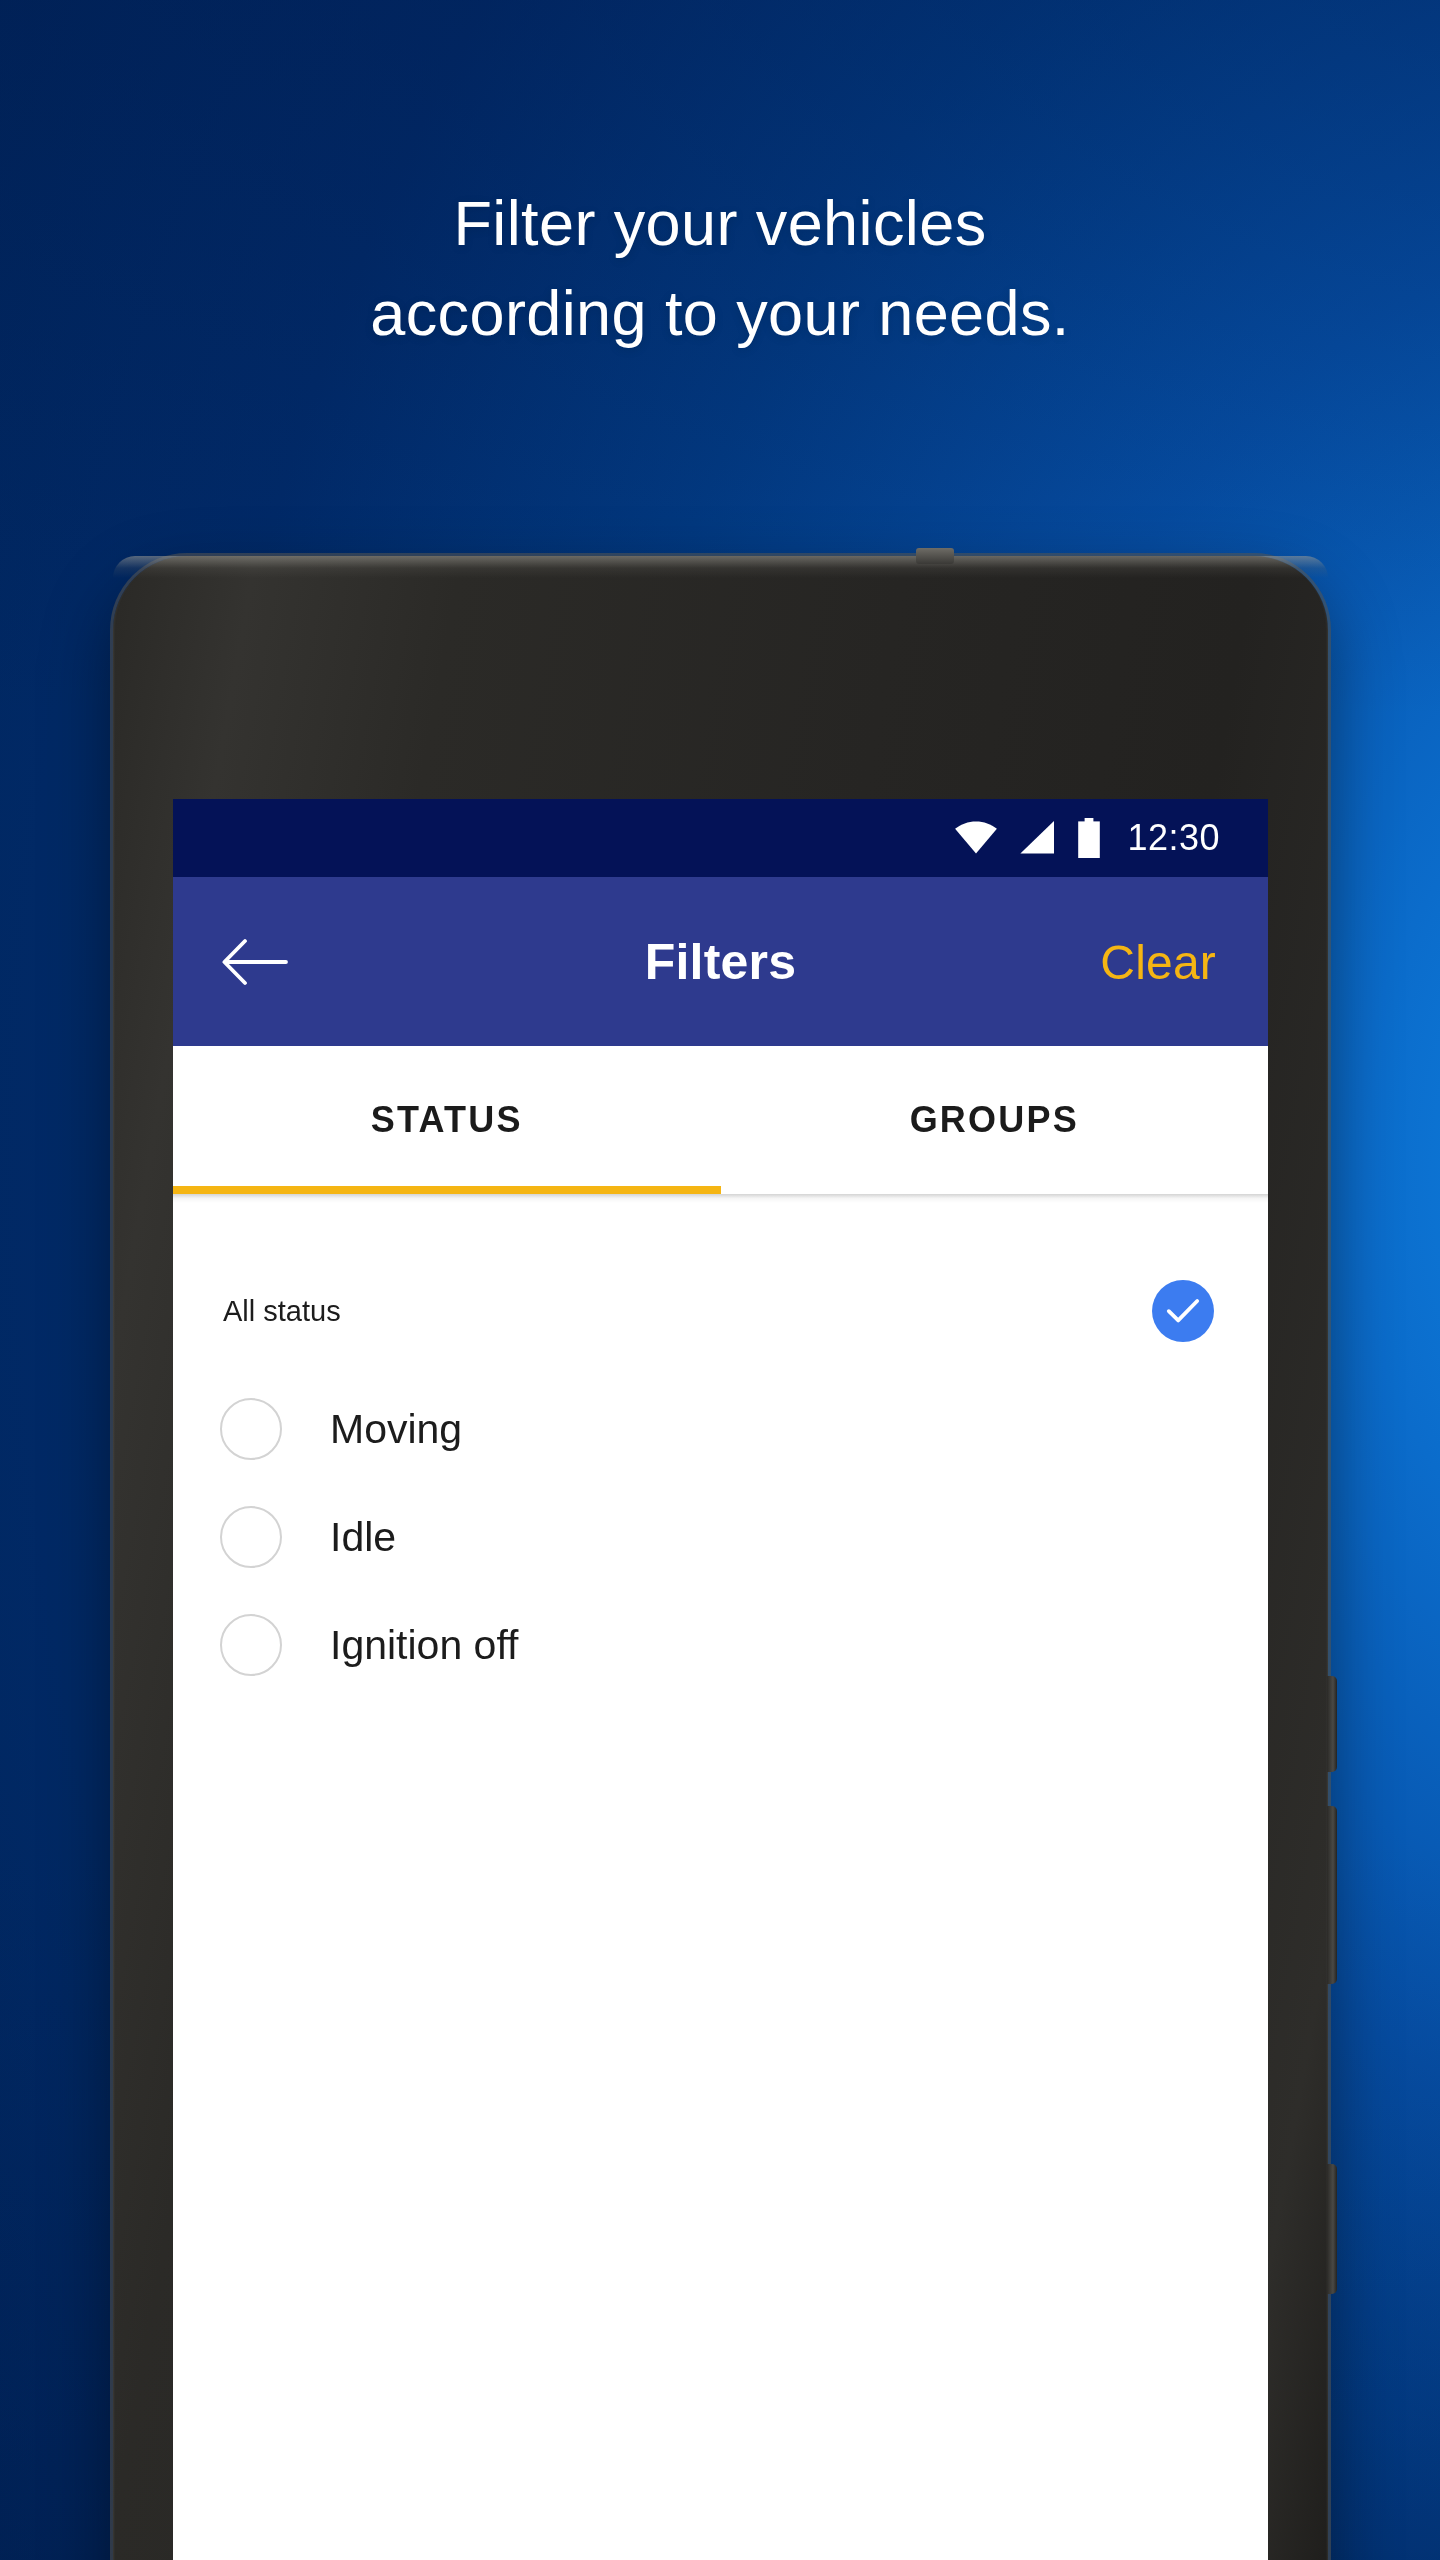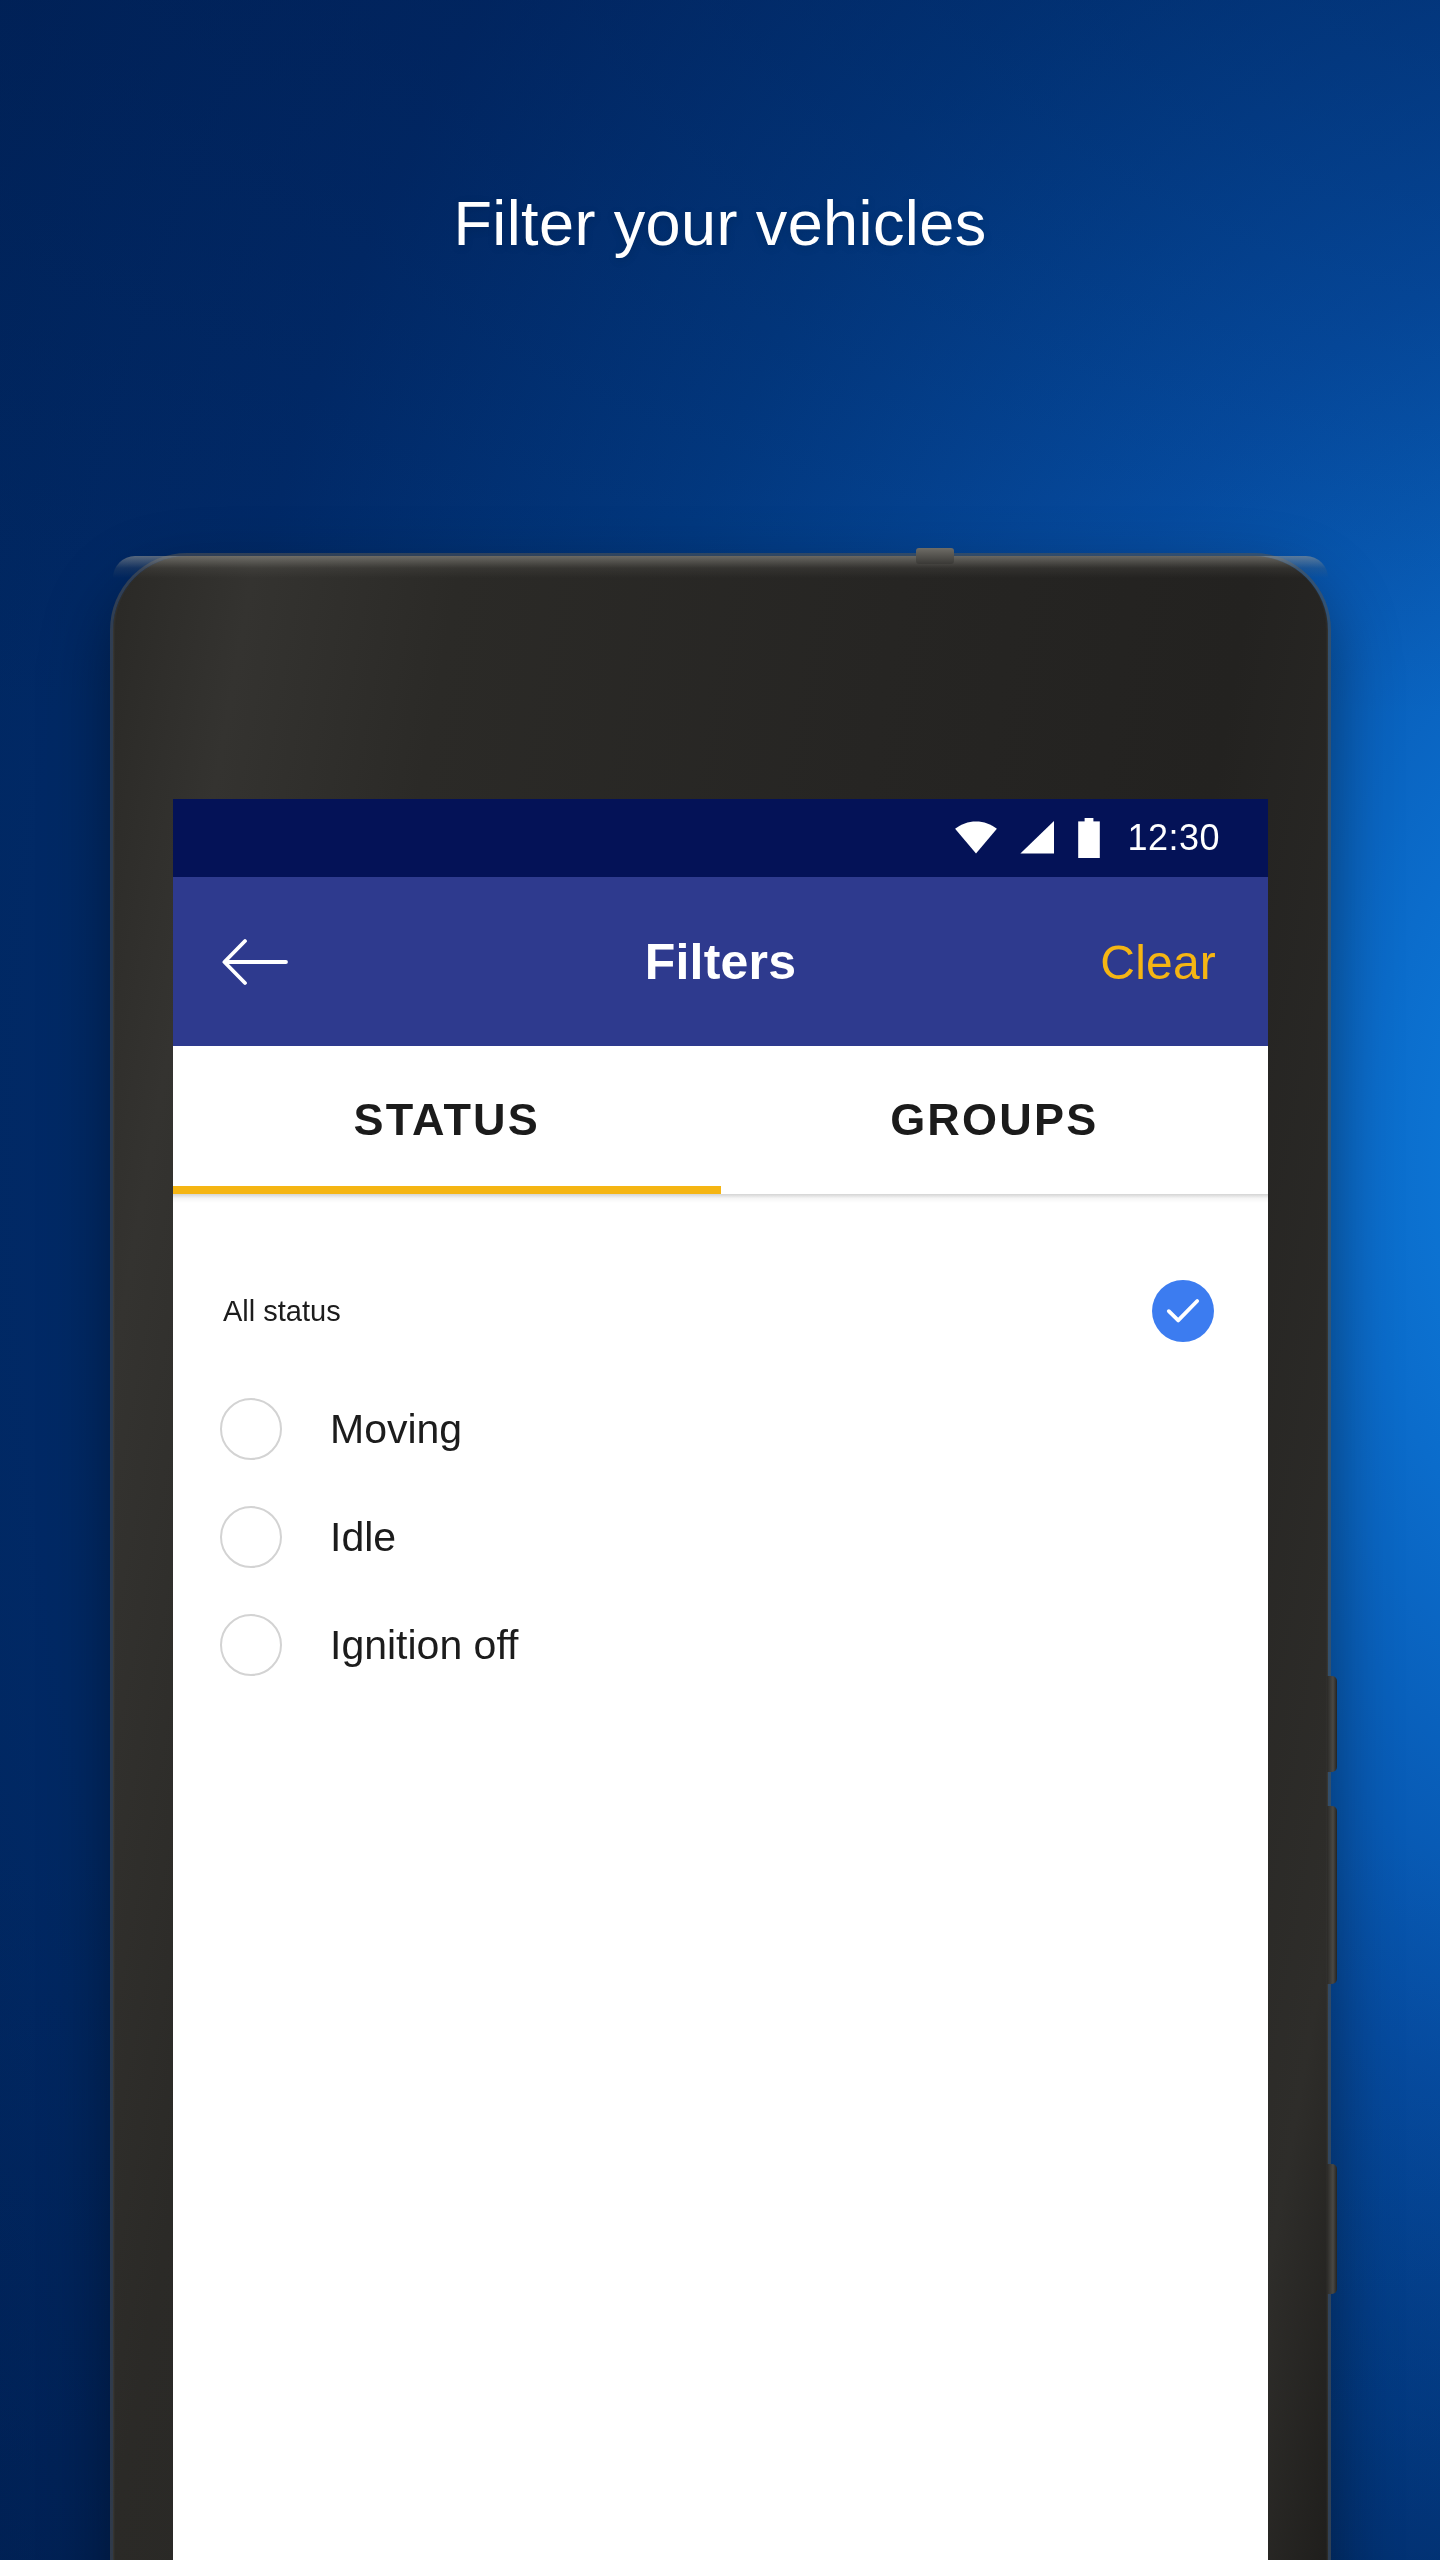--- a/index.html
+++ b/index.html
@@ -184,21 +184,21 @@
     background:#ffffff;
     display:flex;
     position:relative;
   }
   .tab {
     flex:1;
     display:flex;
     align-items:center;
     justify-content:center;
     color:#1b1b1b;
-    font-size:45px;
+    font-size:36px;
     font-weight:600;
     letter-spacing:2.2px;
   }
   #tab-indicator {
     position:absolute;
     left:0; bottom:0;
     width:50%;
     height:8px;
     background:#f5b513;
   }
@@ -257,20 +257,21 @@
   }
 </style>
 </head>
 <body>
 
 <div id="bg"></div>
 <div id="bg-shade"></div>
 
 <div id="headline">
   <span class="ln">Filter your vehicles</span>
+  <span class="ln">according to your needs.</span>
 </div>
 
 <div id="phone">
   <div id="phone-top-highlight"></div>
   <div id="antenna-nub"></div>
 
   <div class="side-btn" id="side-btn-power"></div>
   <div class="side-btn" id="side-btn-volume"></div>
   <div class="side-btn" id="side-btn-low"></div>
 

